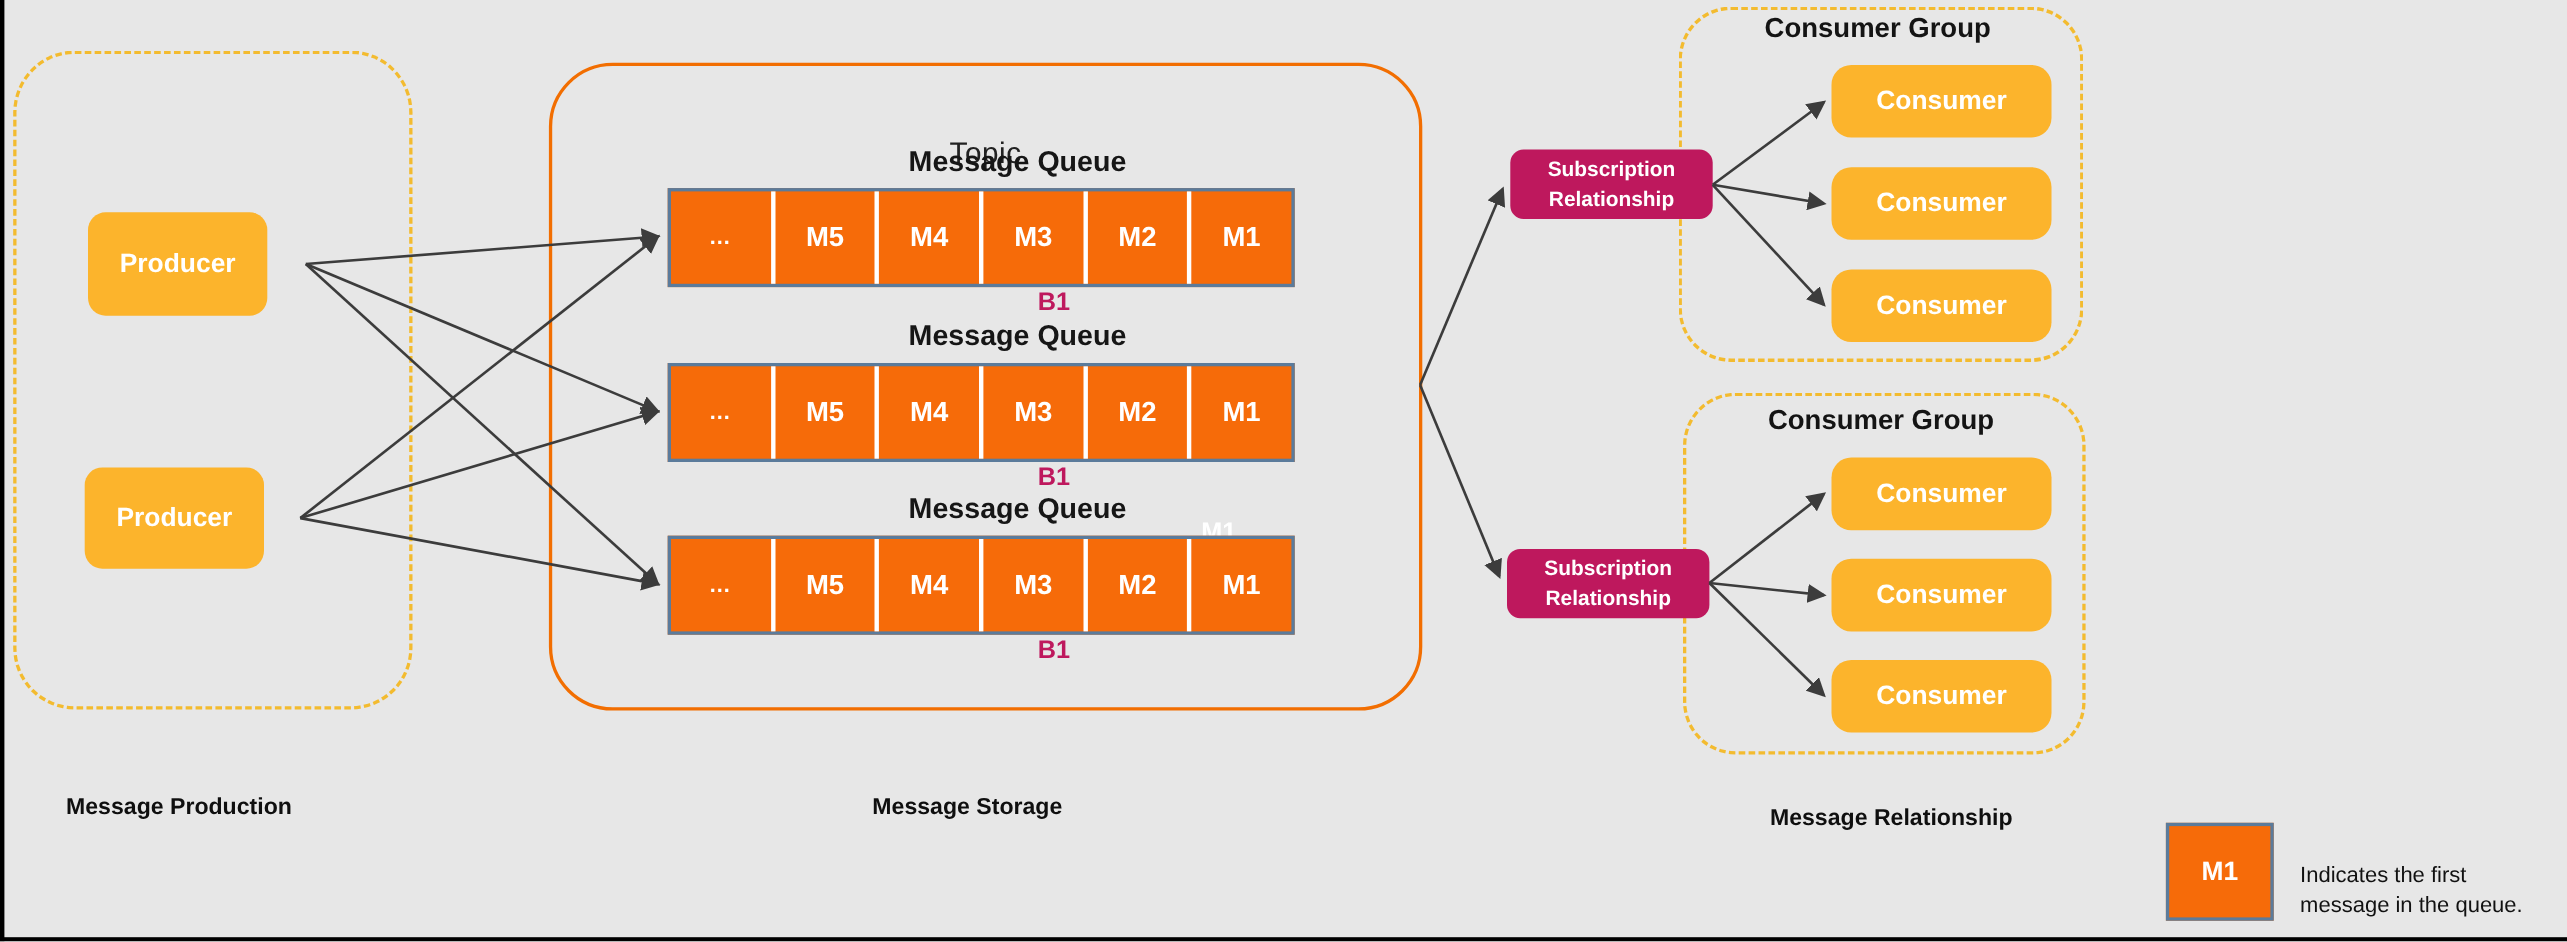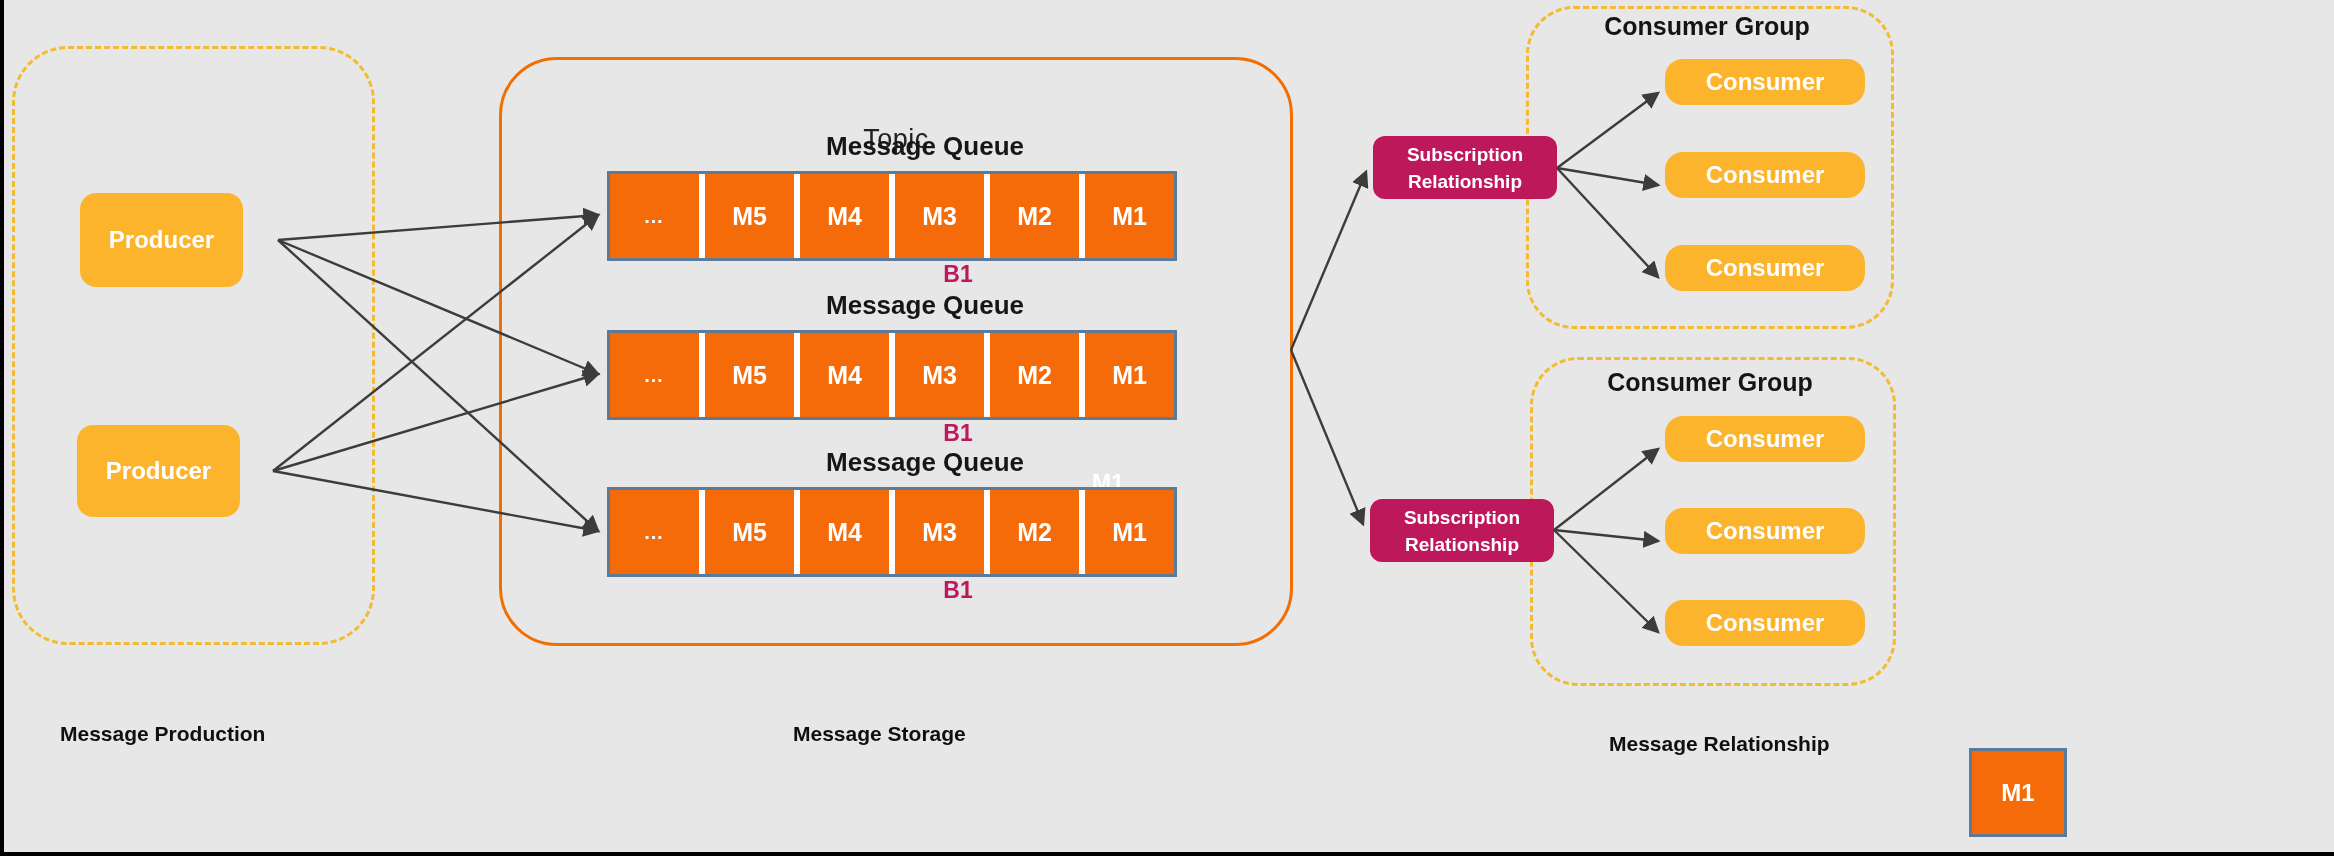--- a/index.html
+++ b/index.html
@@ -22,40 +22,40 @@
     border:3px solid #F26E01;border-radius:58px;}
   .topic-title{position:absolute;left:0;top:64px;width:100%;text-align:center;
     font-size:27px;font-weight:500;color:#222;letter-spacing:.5px;}
 
   
   .node{position:absolute;display:flex;align-items:center;justify-content:center;
     background:#FCB42C;color:#fff;font-weight:600;border-radius:16px;}
   .producer{width:163px;height:94px;font-size:24px;}
   #producer-1{left:80px;top:193px;}
   #producer-2{left:77px;top:425px;height:92px;}
-  .consumer{width:200px;height:46px;font-size:24px;border-radius:18px;left:1665px;}
+  .consumer{width:200px;height:66px;font-size:24px;border-radius:18px;left:1665px;}
   #g1-c1{top:59px;}#g1-c2{top:152px;}#g1-c3{top:245px;}
   #g2-c1{top:416px;}#g2-c2{top:508px;}#g2-c3{top:600px;}
 
   
   .subscription{position:absolute;width:184px;height:63px;background:#be185d;color:#fff;
     border-radius:12px;display:flex;flex-direction:column;align-items:center;justify-content:center;
     font-size:19px;font-weight:600;line-height:27px;z-index:3;}
   #subscription-1{left:1373px;top:136px;}
   #subscription-2{left:1370px;top:499px;}
 
   
   .queue-label{position:absolute;transform:translateX(-50%);left:925px;
     font-size:26px;font-weight:600;color:#161616;white-space:nowrap;}
   #q1-label{top:131px;}#q2-label{top:290px;}#q3-label{top:447px;}
   .queue-row{position:absolute;left:607px;width:570px;height:90px;display:flex;
     border:3px solid #5B7B9B;box-sizing:border-box;background:#F66B09;z-index:2;}
   #queue-1{top:171px;}#queue-2{top:330px;}#queue-3{top:487px;}
   .cell{flex:1 1 0;display:flex;align-items:center;justify-content:center;
-    color:#fff;font-size:25px;font-weight:600;border-left:6px solid #ffffff;}
+    color:#fff;font-size:25px;font-weight:600;border-left:4px solid #ffffff;}
   .cell:first-child{border-left:none;font-size:20px;letter-spacing:2px;font-weight:700;}
   .queue-tag{position:absolute;transform:translateX(-50%);left:958px;color:#be185d;
     font-size:23px;font-weight:700;z-index:2;}
   #q1-tag{top:261px;}#q2-tag{top:420px;}#q3-tag{top:577px;}
   #overlapped-tag{position:absolute;left:1092px;top:470px;color:#fff;
     font-size:23px;font-weight:700;z-index:1;}
 
   
   .group-title{position:absolute;text-align:center;font-size:25px;font-weight:600;color:#141414;}
   #group1-title{left:1526px;width:362px;top:12px;}
@@ -163,20 +163,24 @@
   </div>
   <div id="g2-c3" class="node consumer">
     <span>Consumer</span>
   </div>
 
   <div id="label-consumption" class="section-label">Message Relationship</div>
 
   <div id="legend-box">
     <span>M1</span>
   </div>
+  <div id="legend-caption">
+    <span style="display:block">Indicates the first</span>
+    <span style="display:block">message in the queue.</span>
+  </div>
 
   <svg id="arrow-layer" viewBox="0 0 2334 856" xmlns="http://www.w3.org/2000/svg">
     <defs>
       <marker id="ah" viewBox="0 0 10 10" refX="8.5" refY="5" markerWidth="7.2" markerHeight="7.2" orient="auto-start-reverse" markerUnits="strokeWidth">
         <path d="M0,0 L10,5 L0,10 z" fill="#3C3C3C"></path>
       </marker>
     </defs>
     <g stroke="#3C3C3C" stroke-width="2.4" fill="none">
 
       <line x1="278" y1="240" x2="598" y2="215" marker-end="url(#ah)"></line>

